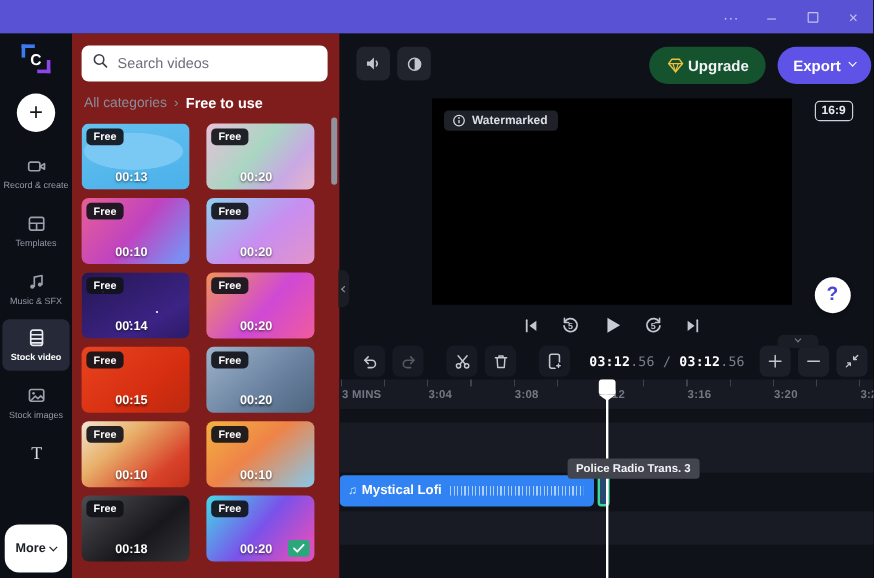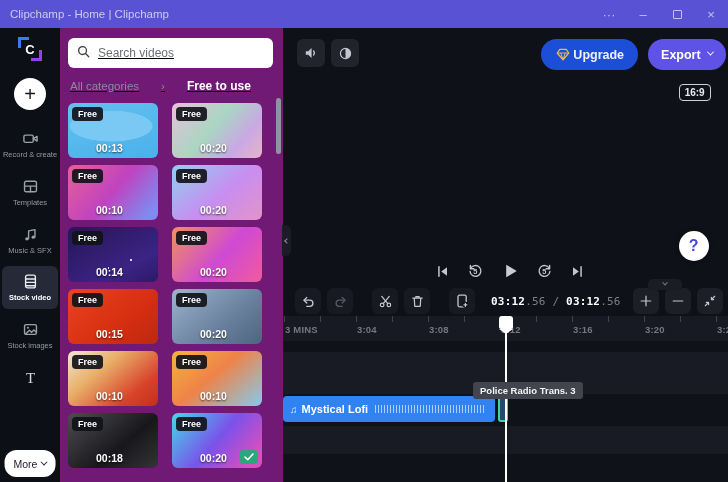--- a/index.html
+++ b/index.html
@@ -24,46 +24,46 @@
   .logo .c-br { position:absolute; bottom:0; right:0; width:11px; height:11px; border-bottom:3px solid #8b45e8; border-right:3px solid #8b45e8; }
   .logo .c-letter { position:absolute; inset:0; display:flex; align-items:center; justify-content:center; color:#fff; font-weight:bold; font-size:13px; }
   .add-btn { width:32px; height:32px; border-radius:50%; background:#fff; margin-top:17px; margin-bottom:8px; display:flex; align-items:center; justify-content:center; font-size:20px; color:#15171e; font-weight:400; line-height:1; }
   .nav { display:flex; flex-direction:column; align-items:center; width:100%; }
   .nav-item { width:56px; border-radius:6px; padding:7px 0 6px; text-align:center; margin-top:5px; }
   .nav-item.active { background:#262a38; }
   .nav-icon { display:block; height:17px; }
   .nav-icon svg { vertical-align:top; }
   .nav-label { display:block; margin-top:3px; font-size:7.5px; line-height:1.3; color:#9599a6; }
   .nav-item.active .nav-label { color:#fff; font-weight:bold; }
-  .more-pill { position:absolute; bottom:5px; left:50%; transform:translateX(-50%); background:#fff; border-radius:12px; height:27px; padding:0 9px; display:flex; align-items:center; gap:4px; font-size:10.5px; font-weight:normal; color:#1c1e26; white-space:nowrap; }
+  .more-pill { position:absolute; bottom:5px; left:50%; transform:translateX(-50%); background:#fff; border-radius:12px; height:40px; padding:0 9px; display:flex; align-items:center; gap:4px; font-size:10.5px; font-weight:bold; color:#1c1e26; white-space:nowrap; }
   .chev { display:inline-block; width:5px; height:5px; border-right:1.6px solid currentColor; border-bottom:1.6px solid currentColor; transform:rotate(45deg) translate(-1px,-1px); }
 
   
-  .panel { width:223px; background:#701a75; position:relative; flex-shrink:0; overflow:hidden;text-decoration:underline; }
+  .panel { width:223px; background:#7f1d1d; position:relative; flex-shrink:0; overflow:hidden; }
   .search-box { margin:10px 10px 0 8px; height:30px; background:#fff; border-radius:6px; display:flex; align-items:center; padding:0 8px; gap:7px; }
   .search-box input { border:none; outline:none; flex:1; font-size:12px; color:#2a2c34; background:transparent; font-family:"Liberation Sans",sans-serif; }
   .search-box input::placeholder { color:#6c6f7a; }
-  .breadcrumb { margin:11px 0 0 10px; font-size:11.5px; color:#8a8d99; display:flex; align-items:center; gap:22px; }
+  .breadcrumb { margin:11px 0 0 10px; font-size:11.5px; color:#8a8d99; display:flex; align-items:center; gap:6px; }
   .breadcrumb .bc-current { color:#fff; font-weight:bold; font-size:12px; }
   .video-grid { margin:10px 0 0 8px; display:grid; grid-template-columns:90px 90px; grid-auto-rows:55px; gap:7px 14px; }
   .card { position:relative; border-radius:6px; overflow:hidden; }
   .badge { position:absolute; top:4px; left:4px; background:rgba(17,18,25,.92); color:#fff; font-size:9px; font-weight:bold; padding:2px 6px; border-radius:4px; }
   .dur { position:absolute; bottom:4px; left:6px; color:#fff; font-size:10.5px; font-weight:bold; text-shadow:0 1px 2px rgba(0,0,0,.65);margin-left:22px; }
   .check { position:absolute; bottom:4px; right:4px; width:18px; height:14px; background:#2aa87c; border-radius:3px; display:flex; align-items:center; justify-content:center; }
   .panel-scrollbar { position:absolute; top:70px; right:2px; width:5px; height:56px; background:#90939e; border-radius:3px; }
 
   
   .main { flex:1; position:relative; background:#0f1119; display:flex; flex-direction:column; }
   .panel-collapse { position:absolute; left:-1px; top:197px; width:9px; height:31px; background:#1b1d25; border-radius:0 6px 6px 0; display:flex; align-items:center; justify-content:center; color:#8a8d96; z-index:6; }
   .panel-collapse .chev { transform:rotate(135deg); width:4px; height:4px; }
 
   .main-toolbar { height:52px; display:flex; align-items:flex-start; padding:11px 12px 0 14px; gap:6px; }
   .icon-btn { width:28px; height:28px; background:#22242d; border-radius:6px; display:flex; align-items:center; justify-content:center; }
   .mt-spacer { flex:1; }
-  .upgrade-btn { height:31px; border-radius:16px; background:#1d4ed8; display:flex; align-items:center; gap:2px; padding:0 14px; color:#f2f2f6; font-size:12.5px; font-weight:bold; }
+  .upgrade-btn { height:31px; border-radius:16px; background:#14532d; display:flex; align-items:center; gap:2px; padding:0 14px; color:#f2f2f6; font-size:12.5px; font-weight:bold; }
   .export-btn { height:31px; border-radius:16px; background:#5e53e6; display:flex; align-items:center; gap:7px; padding:0 13px; color:#fff; font-size:12.5px; font-weight:bold; margin-left:4px; }
   .export-btn .chev { color:#fff; margin-top:-2px; }
 
   .preview-row { height:176px; position:relative; }
   .preview { width:300px; height:172px; background:#000; margin:2px auto 0; position:relative; }
   .watermark { position:absolute; top:10px; left:10px; background:rgba(34,36,44,.92); border-radius:4px; padding:3px 9px 3px 7px; display:flex; align-items:center; gap:5px; color:#dcdee6; font-size:10px; font-weight:bold; }
   .aspect-badge { position:absolute; top:4px; right:27px; border:1.5px solid #ccd0da; border-radius:4px; padding:2px 5px; color:#e9ebf1; font-size:10px; font-weight:bold; }
   .help-btn { position:absolute; top:151px; right:29px; width:30px; height:30px; border-radius:50%; background:#fff; display:flex; align-items:center; justify-content:center; font-size:16px; font-weight:bold; color:#4845d8; box-shadow:0 1px 4px rgba(0,0,0,.4); z-index:5; }
 
   .transport { height:30px; display:flex; align-items:center; justify-content:center; gap:17px; }
@@ -101,21 +101,20 @@
   .ph-head { width:14px; height:13px; background:#fff; border-radius:3px 3px 2px 2px; }
   .ph-tip { width:0; height:0; border-left:7px solid transparent; border-right:7px solid transparent; border-top:5px solid #fff; }
   .ph-line { position:absolute; top:13px; bottom:0; left:6px; width:2px; background:#fff; }
 </style>
 </head>
 <body>
 
 <div class="app">
 
   <div class="titlebar">
-    <span class="tb-title">Clipchamp - Home | Clipchamp</span>
     <span class="tb-spacer"></span>
     <span class="tb-controls">
       <span class="tb-btn">···</span>
       <span class="tb-btn">–</span>
       <span class="tb-btn">
           <span class="tb-max-box"></span>
         </span>
       <span class="tb-btn">×</span>
     </span>
   </div>
@@ -278,20 +277,30 @@
             </svg>
           <span>Upgrade</span>
         </div>
         <div class="export-btn">
           <span>Export</span>
           <span class="chev"></span>
         </div>
       </div>
 
       <div class="preview-row">
+        <div class="preview">
+          <div class="watermark">
+            <svg width="11" height="11" viewBox="0 0 12 12">
+                <circle cx="6" cy="6" r="4.8" fill="none" stroke="#dcdee6" stroke-width="1.1"></circle>
+                <path d="M6 5.4v3" stroke="#dcdee6" stroke-width="1.2"></path>
+                <circle cx="6" cy="3.6" r=".8" fill="#dcdee6"></circle>
+              </svg>
+            <span>Watermarked</span>
+          </div>
+        </div>
         <div class="aspect-badge">16:9</div>
         <div class="help-btn">?</div>
       </div>
 
       <div class="transport">
         <span class="tr-btn">
           <svg width="15" height="15" viewBox="0 0 16 16">
               <path d="M4.2 3v10" stroke="#c2c5cd" stroke-width="1.6" stroke-linecap="round"></path>
               <path d="M12.8 3.4 6.6 8l6.2 4.6z" fill="#c2c5cd"></path>
             </svg>

